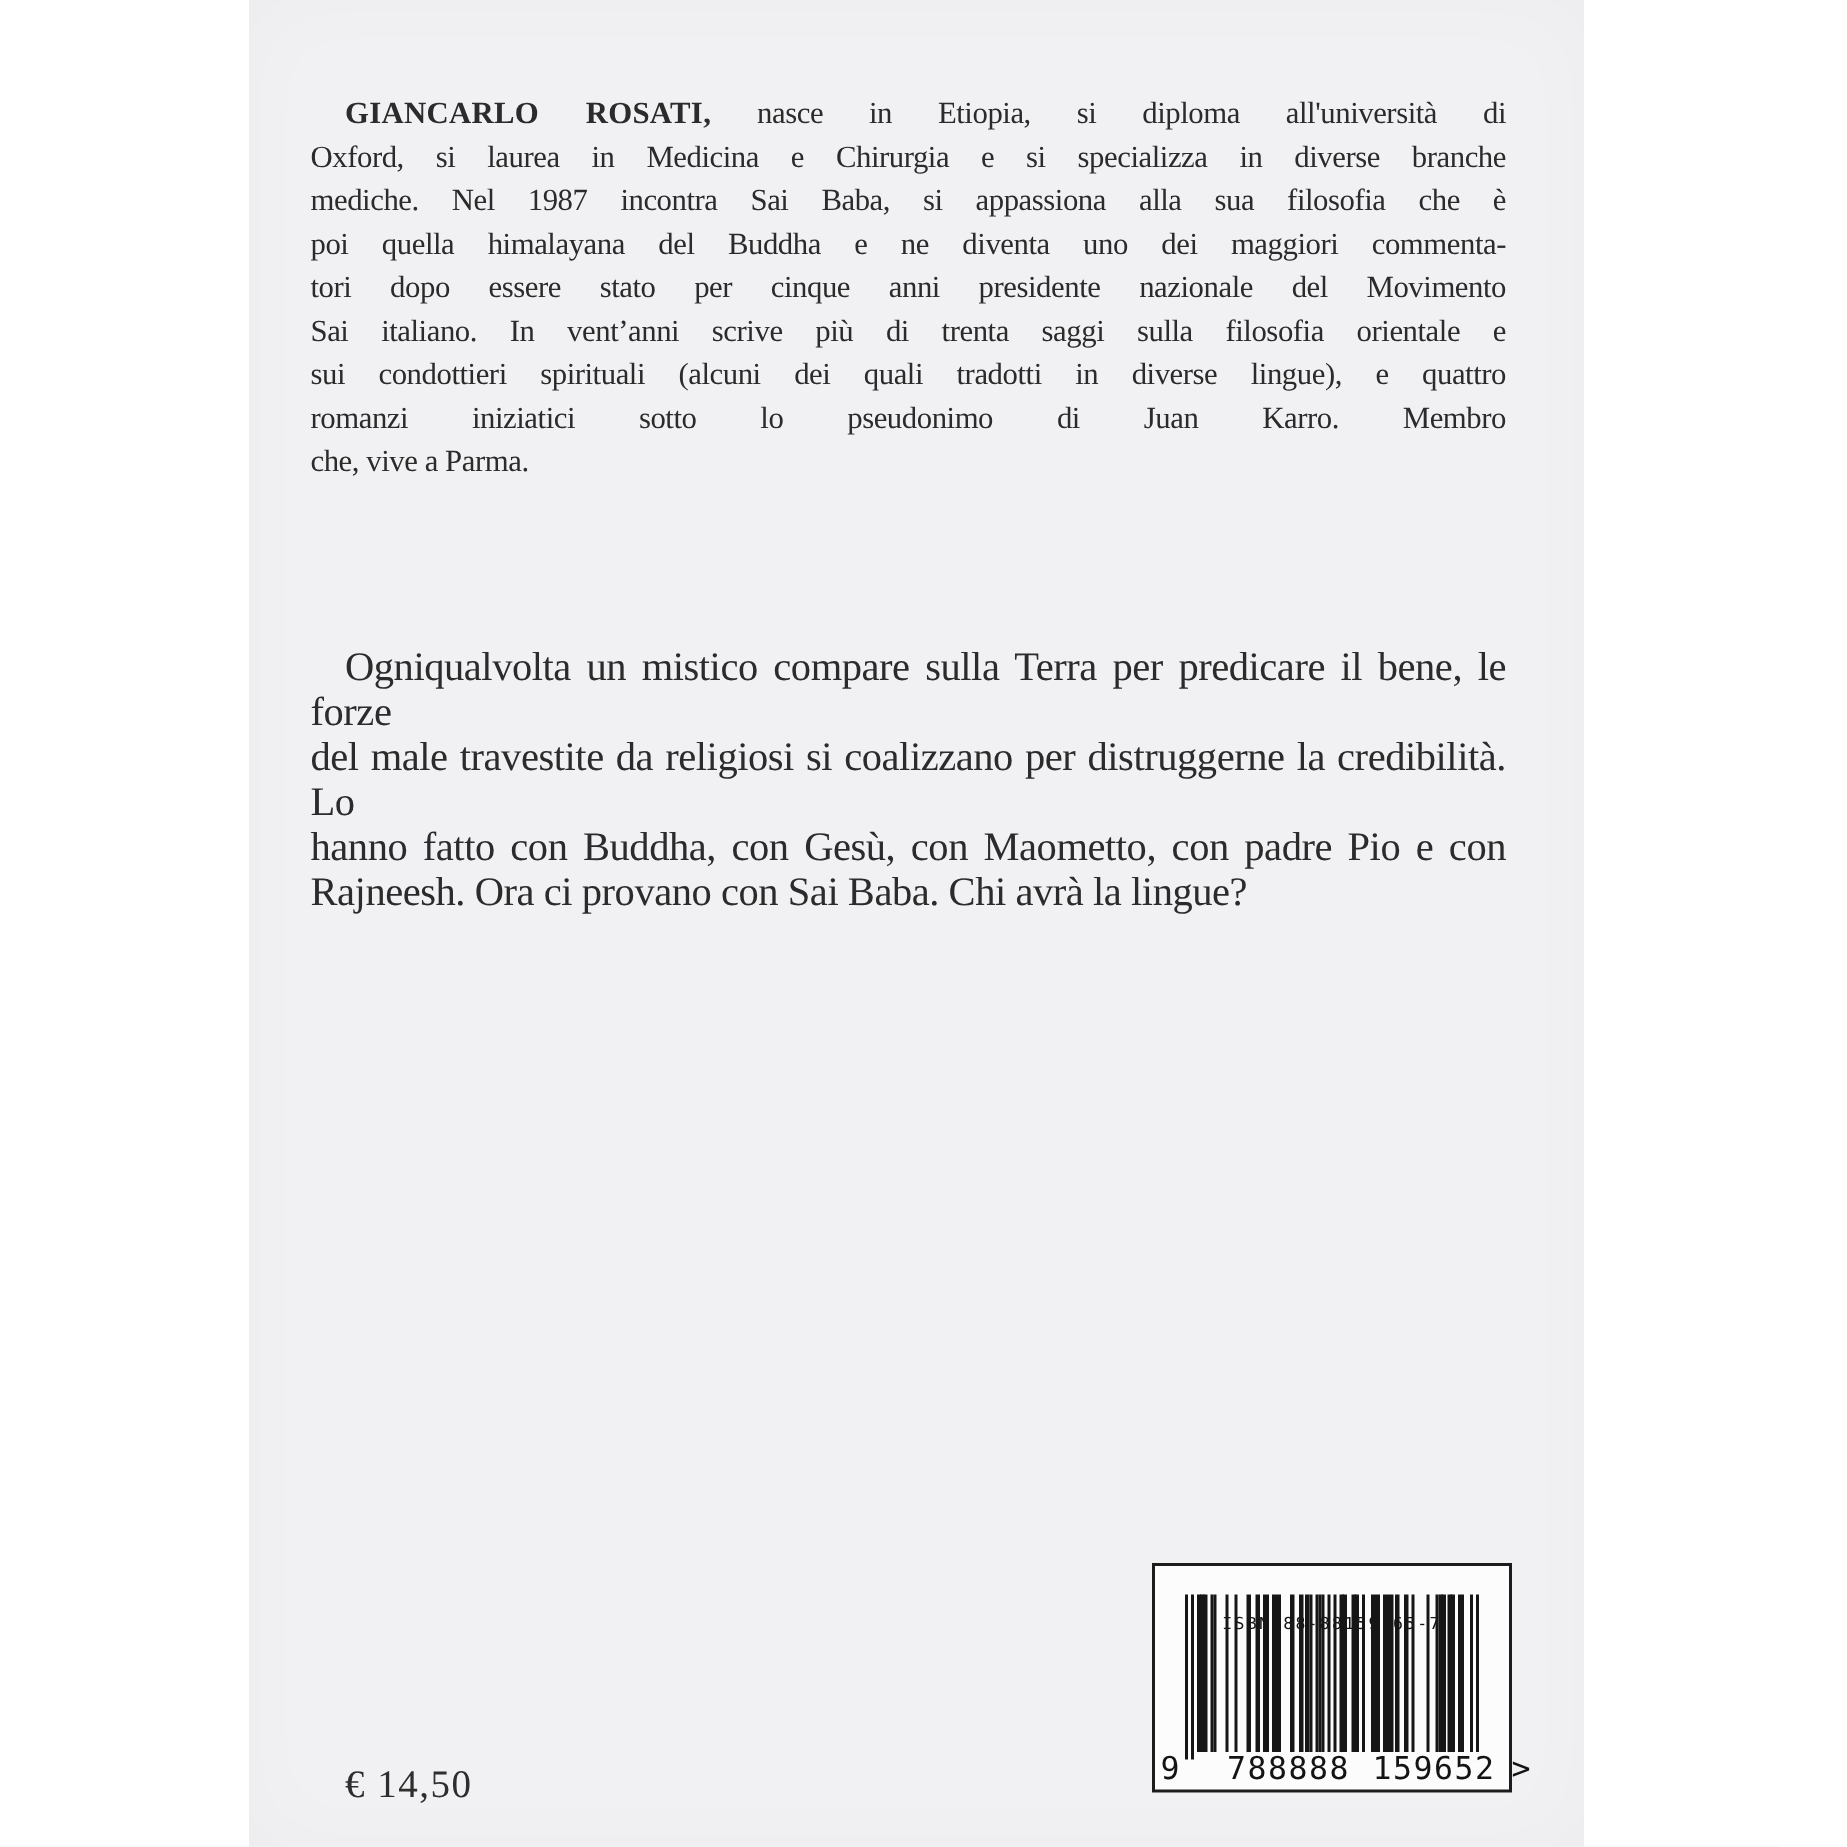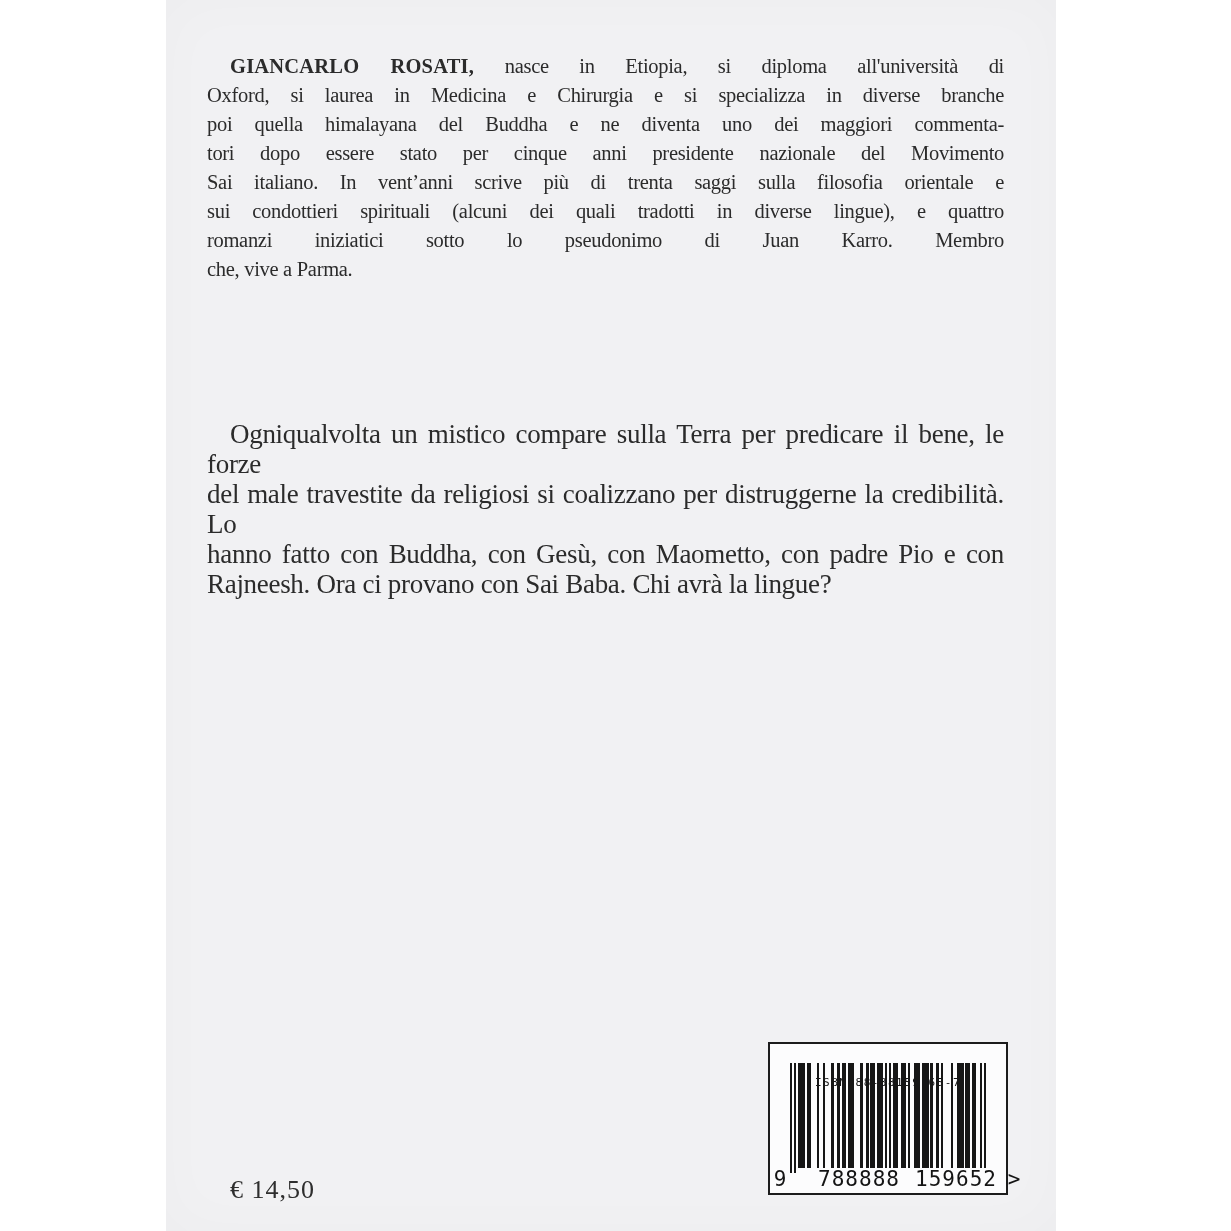--- a/index.html
+++ b/index.html
@@ -14,21 +14,21 @@
     background:#f1f1f3;
     box-shadow:inset 0 0 60px rgba(0,0,0,0.02);
   }
   .textblock{
     position:absolute;left:41px;width:797px;color:#2b2b2b;
   }
   .bio{top:52px;font-size:20.5px;line-height:29px;letter-spacing:-0.3px;}
   .blurb{top:419px;font-size:27px;line-height:30px;letter-spacing:-0.3px;}
   .jline{text-align:justify;text-align-last:justify;}
   .jline.last{text-align:justify;text-align-last:left;}
-  .jline.first{text-indent:23px;}
+  .jline.first{text-indent:23px;margin-top:10px;}
   .lead{font-weight:bold;letter-spacing:0.2px;}
   .price{
     position:absolute;left:64px;top:1176px;
     font-size:26px;line-height:28px;color:#2e2e2e;letter-spacing:1px;
   }
   .barcode-box{
     position:absolute;left:602px;top:1042px;width:236px;height:149px;
     background:#fcfcfd;border:2px solid #1c1c1c;
   }
   .isbn-label{
@@ -50,20 +50,21 @@
   .bc-gt{left:234px;width:20px;background:transparent !important;}
 </style>
 </head>
 <body>
 
 <div class="cover">
 
   <div class="textblock bio">
     <div class="jline first"><span class="lead">GIANCARLO ROSATI,</span><span> nasce in Etiopia, si diploma all'università di</span></div>
     <div class="jline">Oxford, si laurea in Medicina e Chirurgia e si specializza in diverse branche</div>
+    <div class="jline">mediche. Nel 1987 incontra Sai Baba, si appassiona alla sua filosofia che è</div>
     <div class="jline">poi quella himalayana del Buddha e ne diventa uno dei maggiori commenta-</div>
     <div class="jline">tori dopo essere stato per cinque anni presidente nazionale del Movimento</div>
     <div class="jline">Sai italiano. In vent’anni scrive più di trenta saggi sulla filosofia orientale e</div>
     <div class="jline">sui condottieri spirituali (alcuni dei quali tradotti in diverse lingue), e quattro</div>
     <div class="jline">romanzi iniziatici sotto lo pseudonimo di Juan Karro. Membro</div>
     <div class="jline last">che, vive a Parma.</div>
   </div>
 
   <div class="textblock blurb">
     <div class="jline first">Ogniqualvolta un mistico compare sulla Terra per predicare il bene, le forze</div>

